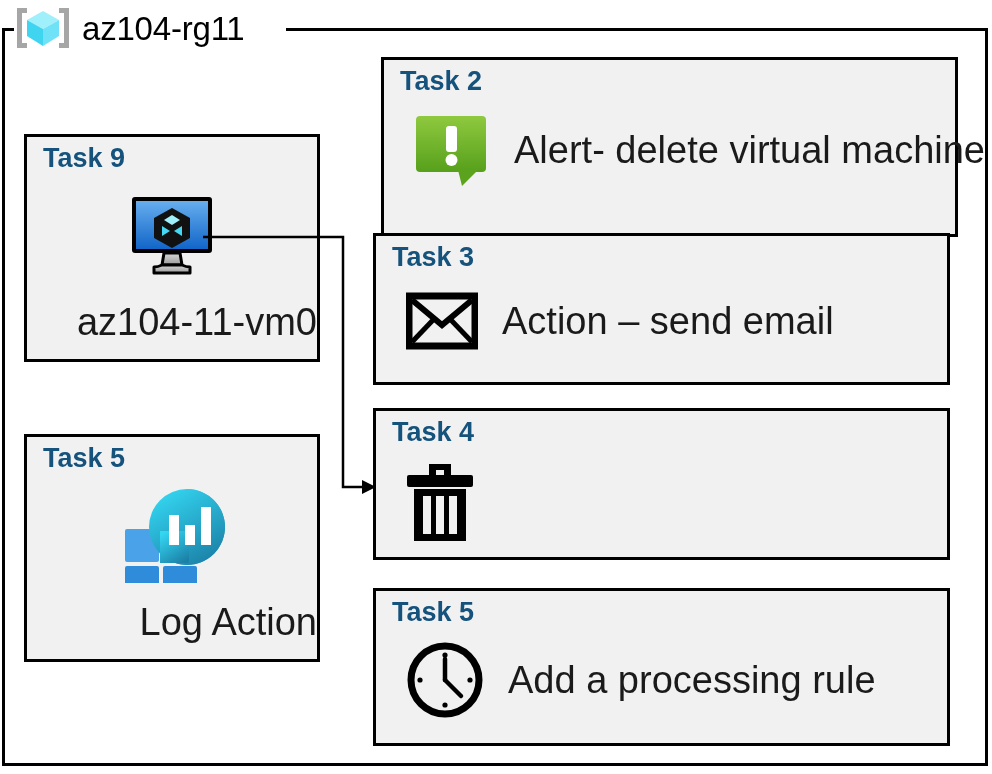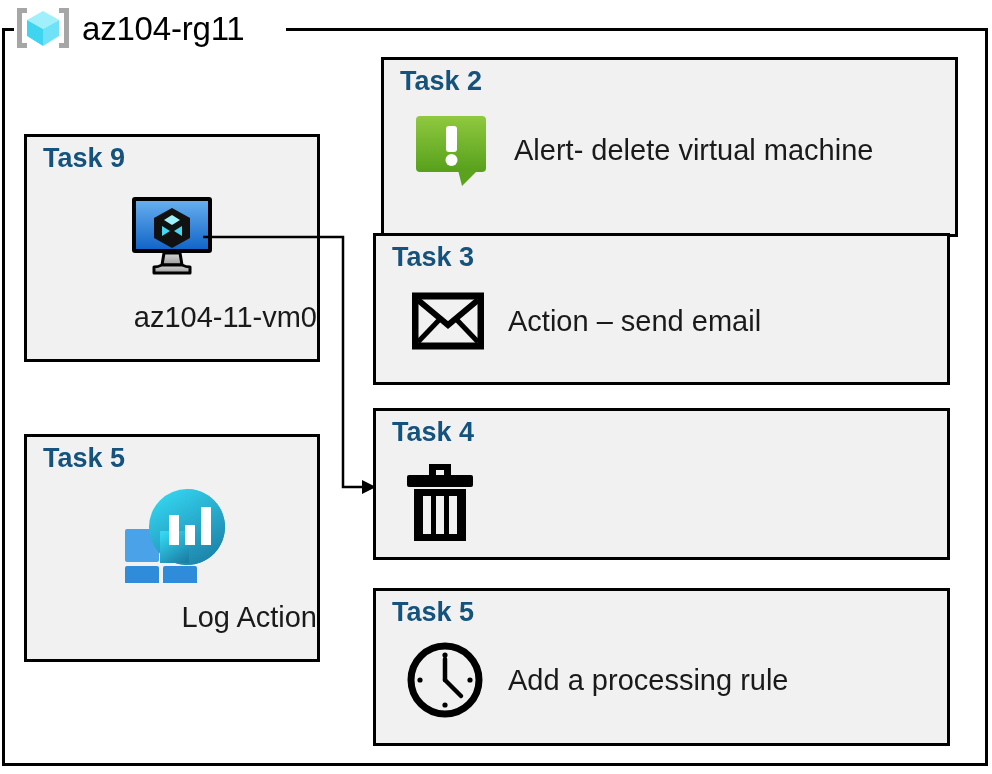--- a/index.html
+++ b/index.html
@@ -65,21 +65,21 @@
     position: absolute;
     left: 16px;
     top: 8px;
     font-size: 27px;
     font-weight: bold;
     color: #15527c;
     line-height: 1;
     white-space: nowrap;
   }
   .task-body-label {
-    font-size: 29px;
+    font-size: 38px;
     color: #1a1a1a;
     white-space: nowrap;
     line-height: 1;
   }
 
   
   .card-left .icon-wrap {
     position: absolute;
     left: 0;
     right: 0;
@@ -115,21 +115,21 @@
   #task1 .label-wrap { top: 300px; }
   #task6 .icon-wrap  { top: 482px; }
   #task6 .label-wrap { top: 600px; }
   
   #task1 .icon-wrap  { top: 58px; }
   #task1 .label-wrap { top: 166px; }
   #task6 .icon-wrap  { top: 48px; }
   #task6 .label-wrap { top: 166px; }
 
   #task2 .row { top: 52px; }
-  #task3 .row { top: 56px; margin-left: 6px; }
+  #task3 .row { top: 56px; }
   #task4 .row { top: 50px; }
   #task5 .row { top: 50px; }
 
   
   #connector {
     position: absolute;
     left: 0;
     top: 0;
     width: 992px;
     height: 774px;

